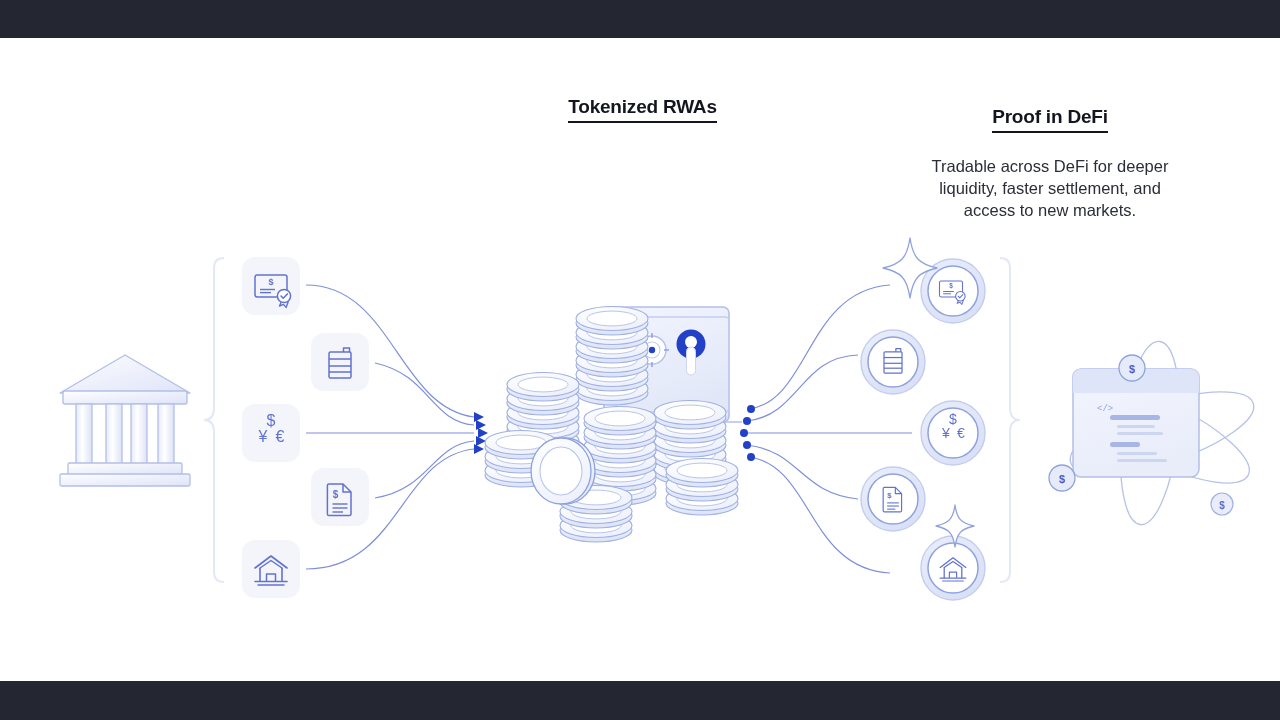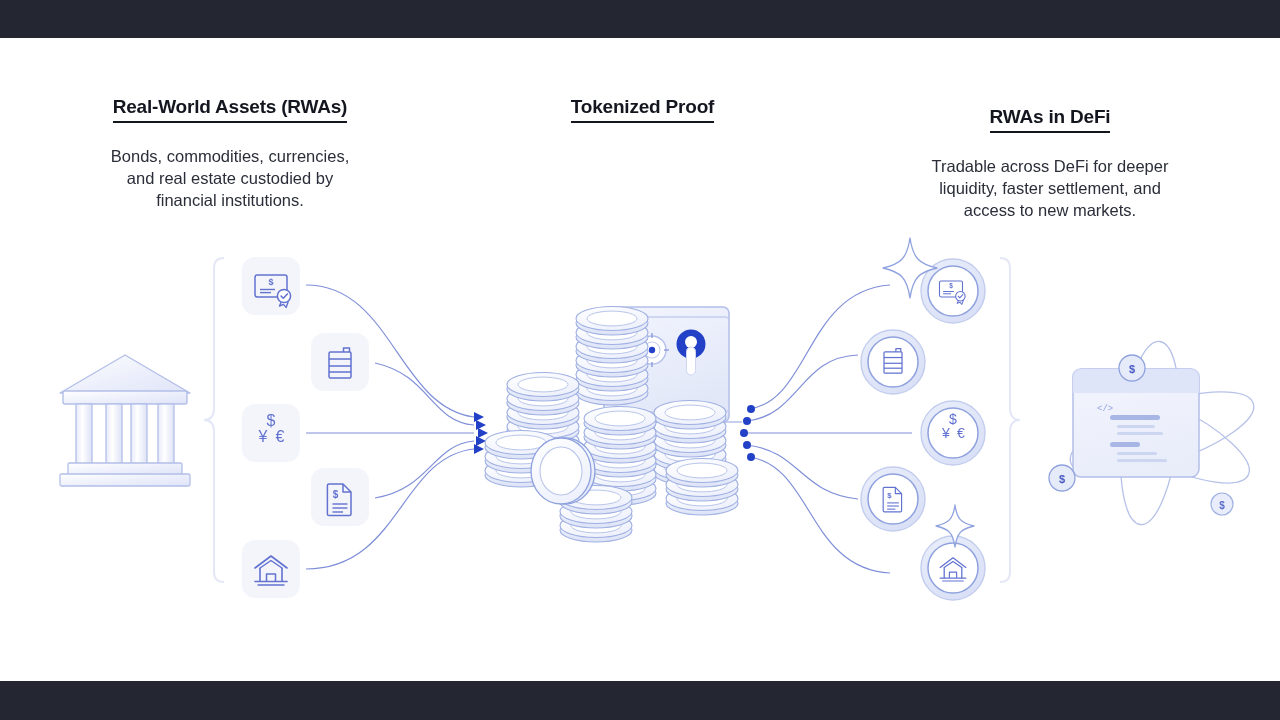--- a/index.html
+++ b/index.html
@@ -38,31 +38,27 @@
   svg{display:block;}
 </style>
 </head>
 <body>
 
 <div class="stage">
 
   <div class="bar top"></div>
   <div class="bar bottom"></div>
 
-  <div class="col col-1">
-    <div><span class="col-title">Real-World Assets (RWAs)</span></div>
-    <div class="col-body">Bonds, commodities, currencies,<br>and real estate custodied by<br>financial institutions.</div>
+
+  <div class="col col-2">
+    <div><span class="col-title">Tokenized RWAs</span></div>
   </div>
 
-  <div class="col col-2">
-    <div><span class="col-title">Tokenized Proof</span></div>
-  </div>
-
   <div class="col col-3">
-    <div><span class="col-title">RWAs in DeFi</span></div>
+    <div><span class="col-title">Proof in DeFi</span></div>
     <div class="col-body">Tradable across DeFi for deeper<br>liquidity, faster settlement, and<br>access to new markets.</div>
   </div>
 
   <div class="art">
   <svg width="1280" height="400" viewBox="0 0 1280 400" xmlns="http://www.w3.org/2000/svg">
     <defs>
       <linearGradient id="gBldg" x1="0" y1="0" x2="1" y2="1">
         <stop offset="0%" stop-color="#ffffff"></stop>
         <stop offset="55%" stop-color="#eceffb"></stop>
         <stop offset="100%" stop-color="#dfe4f8"></stop>

